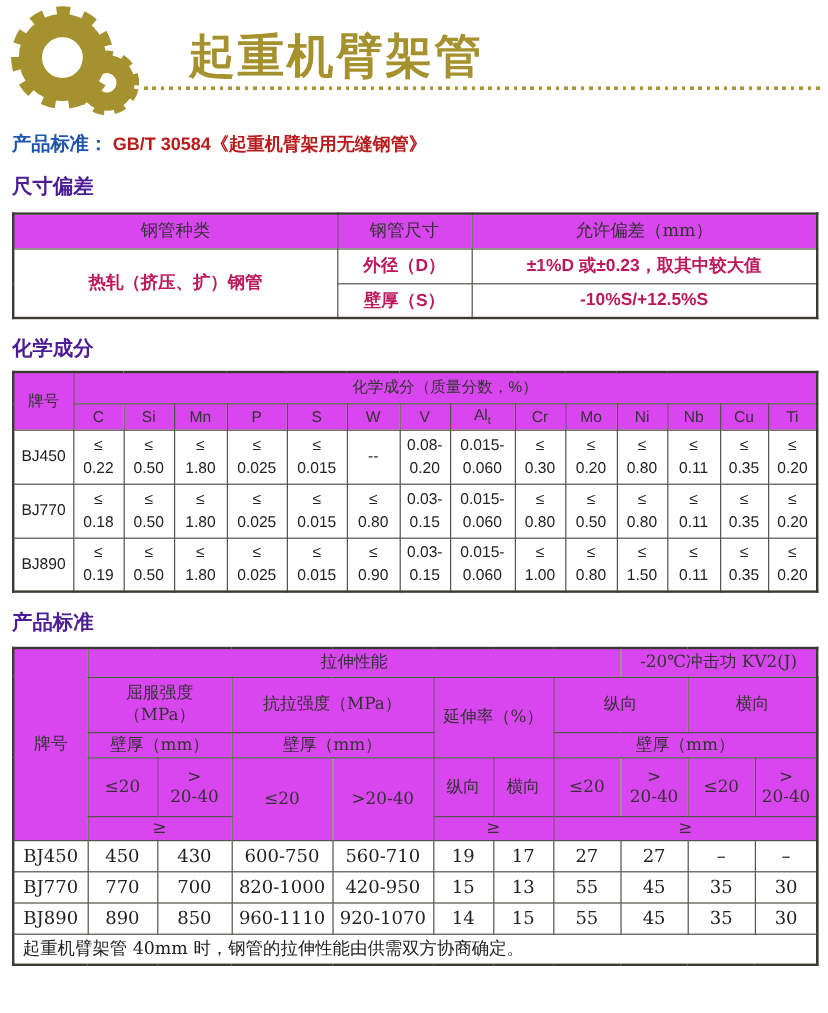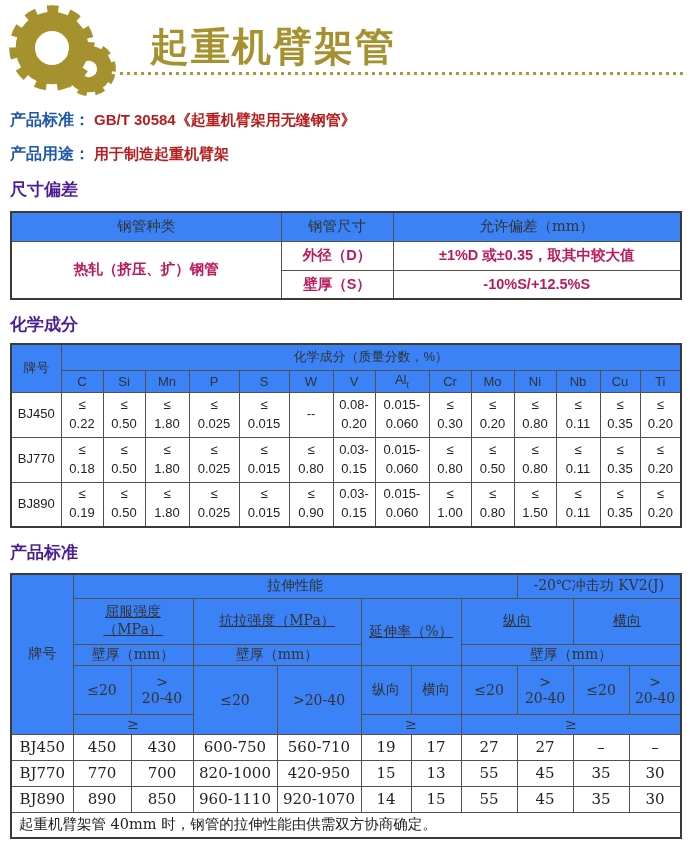--- a/index.html
+++ b/index.html
@@ -4,59 +4,59 @@
 <style>
   * { margin:0; padding:0; box-sizing:border-box; }
   html,body { width:690px; height:844px; background:#ffffff; overflow:hidden;
     font-family:"Liberation Sans", sans-serif; color:#333; }
 
   
   .header { position:relative; height:100px; }
   .gear { position:absolute; }
   .gear-large { left:6px; top:2px; }
   .gear-small { left:60px; top:40px; }
-  .title-row { position:absolute; left:150px; top:20px; display:flex; align-items:baseline; gap:16px; }
+  .title-row { position:absolute; left:157px; top:20px; display:flex; align-items:baseline; gap:16px; }
   .title-cn { font-size:39px; font-weight:bold; color:#a6912f; letter-spacing:2px; }
   .title-en { font-size:21px; color:#a6912f; font-family:"DejaVu Serif", serif; letter-spacing:1px; }
   .dotted-line { position:absolute; left:120px; right:6px; top:72px; height:3px;
     background:repeating-linear-gradient(90deg,#ab9638 0 3px,transparent 3px 7px); }
 
   
   .info { margin:10px 0 0 10px; }
   .info-line { margin-bottom:13px; font-size:15px; }
   .info-label { color:#1d56ab; font-weight:bold; font-size:16px; margin-right:4px; }
   .info-value { color:#b91c1c; font-weight:600; }
 
   .section-title { margin:13px 0 0 10px; color:#4c1d95; font-weight:bold; font-size:17px; }
 
   
   table { border-collapse:collapse; table-layout:fixed; width:670px; margin:10px 0 0 10px;
     border:2px solid #3c3a33; }
   th,td { border:1px solid #55504a; text-align:center; vertical-align:middle;
     white-space:pre-line; padding:1px 2px; overflow:hidden; }
-  th { background:#3b82f6; font-weight:normal; }
+  th { background:#d946ef; font-weight:normal; }
 
   
   .dim-table { font-size:14.5px; }
   .dim-table tr { height:29px; }
   .dim-table th { font-family:"DejaVu Serif", serif; }
   .dim-table td { font-weight:600; color:#be185d; }
 
   
   .chem-table { margin-top:7px; font-size:13px; }
   .chem-table .hr1 { height:26px; }
   .chem-table .hr2 { height:22px; }
   .chem-table .dr  { height:45px; }
   .chem-table td { line-height:1.45; color:#222; }
   .chem-table sub { font-size:9px; }
 
   
   .mech-table { margin-top:9px; font-family:"DejaVu Serif", serif; font-size:14px; }
   .mech-table .mr1 { height:24px; }
-  .mech-table .mr2 { height:46px;text-decoration:underline; }
+  .mech-table .mr2 { height:46px; }
   .mech-table .mr3 { height:21px; }
   .mech-table .mr4 { height:49px; }
   .mech-table .mr5 { height:20px; }
   .mech-table .mdr { height:26px; }
   .mech-table td { color:#222; font-size:15px; }
   .mech-table .foot-row td { text-align:left; padding-left:7px; font-size:14.5px; height:26px; }
 </style>
 </head>
 <body>
 
@@ -72,43 +72,40 @@
   <div class="title-row">
     <span class="title-cn">起重机臂架管</span>
   </div>
   <div class="dotted-line"></div>
 </div>
 
 <div class="info">
   <div class="info-line">
     <span class="info-label">产品标准：</span><span class="info-value">GB/T 30584《起重机臂架用无缝钢管》</span>
   </div>
-  <div class="info-line">
-    <span class="info-label">产品用途：</span><span class="info-value">用于制造起重机臂架</span>
-  </div>
 </div>
 
 <div class="section-title">尺寸偏差</div>
 
 <table class="dim-table">
   <colgroup>
       <col style="width:270px">
       <col style="width:112px">
       <col style="width:288px">
     </colgroup>
   <tbody>
       <tr>
     <th>钢管种类</th>
     <th>钢管尺寸</th>
     <th>允许偏差（mm）</th>
   </tr>
   <tr>
     <td rowspan="2">热轧（挤压、扩）钢管</td>
     <td>外径（D）</td>
-    <td>±1%D 或±0.35，取其中较大值</td>
+    <td>±1%D 或±0.23，取其中较大值</td>
   </tr>
   <tr>
     <td>壁厚（S）</td>
     <td>-10%S/+12.5%S</td>
   </tr>
 </tbody>
   </table>
 
 <div class="section-title">化学成分</div>
 

